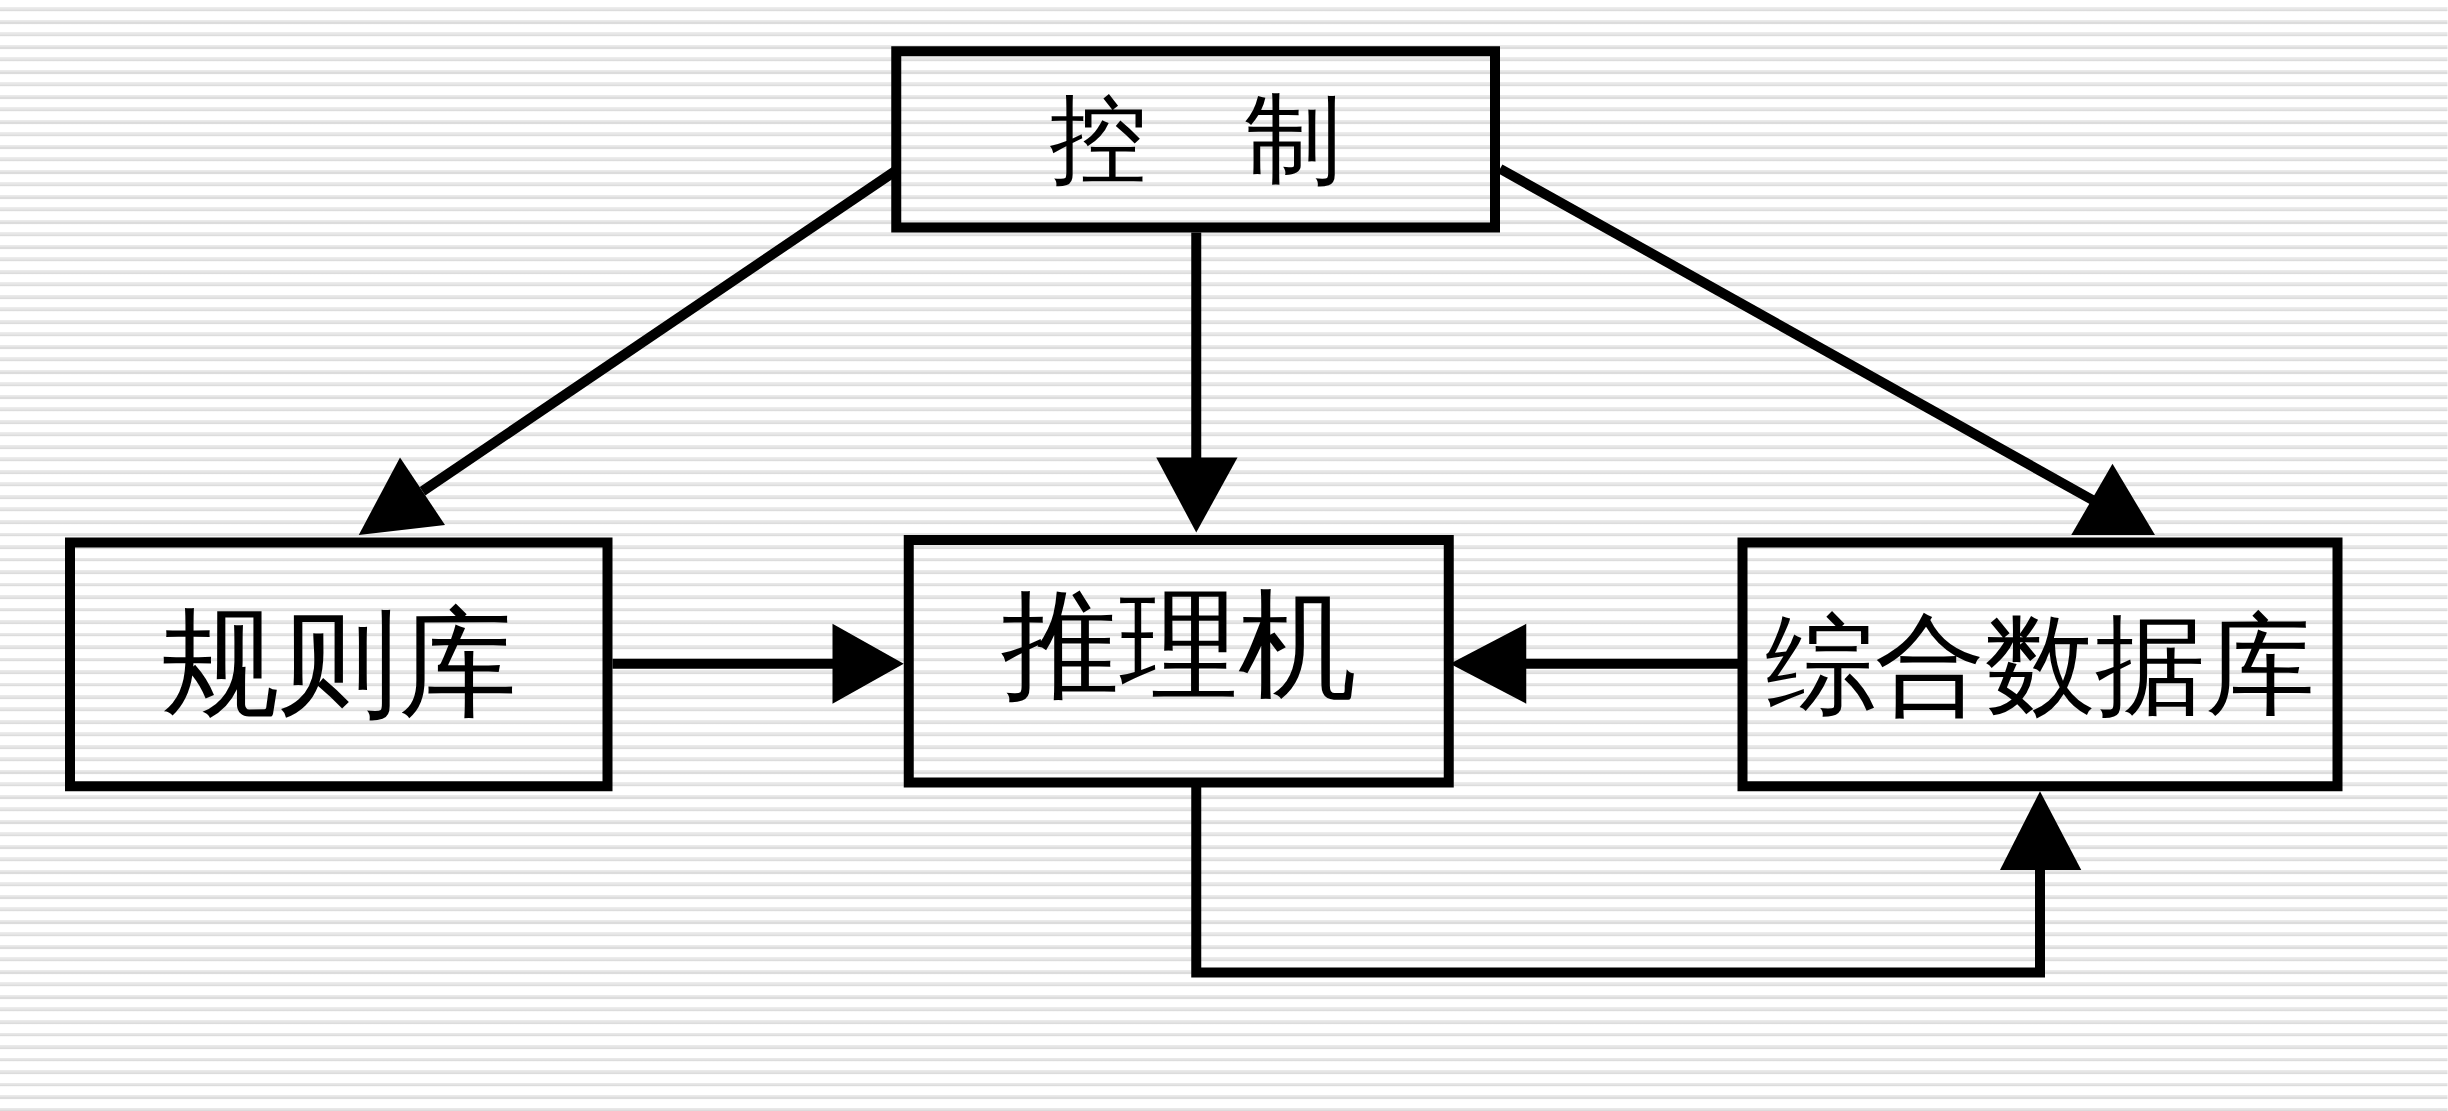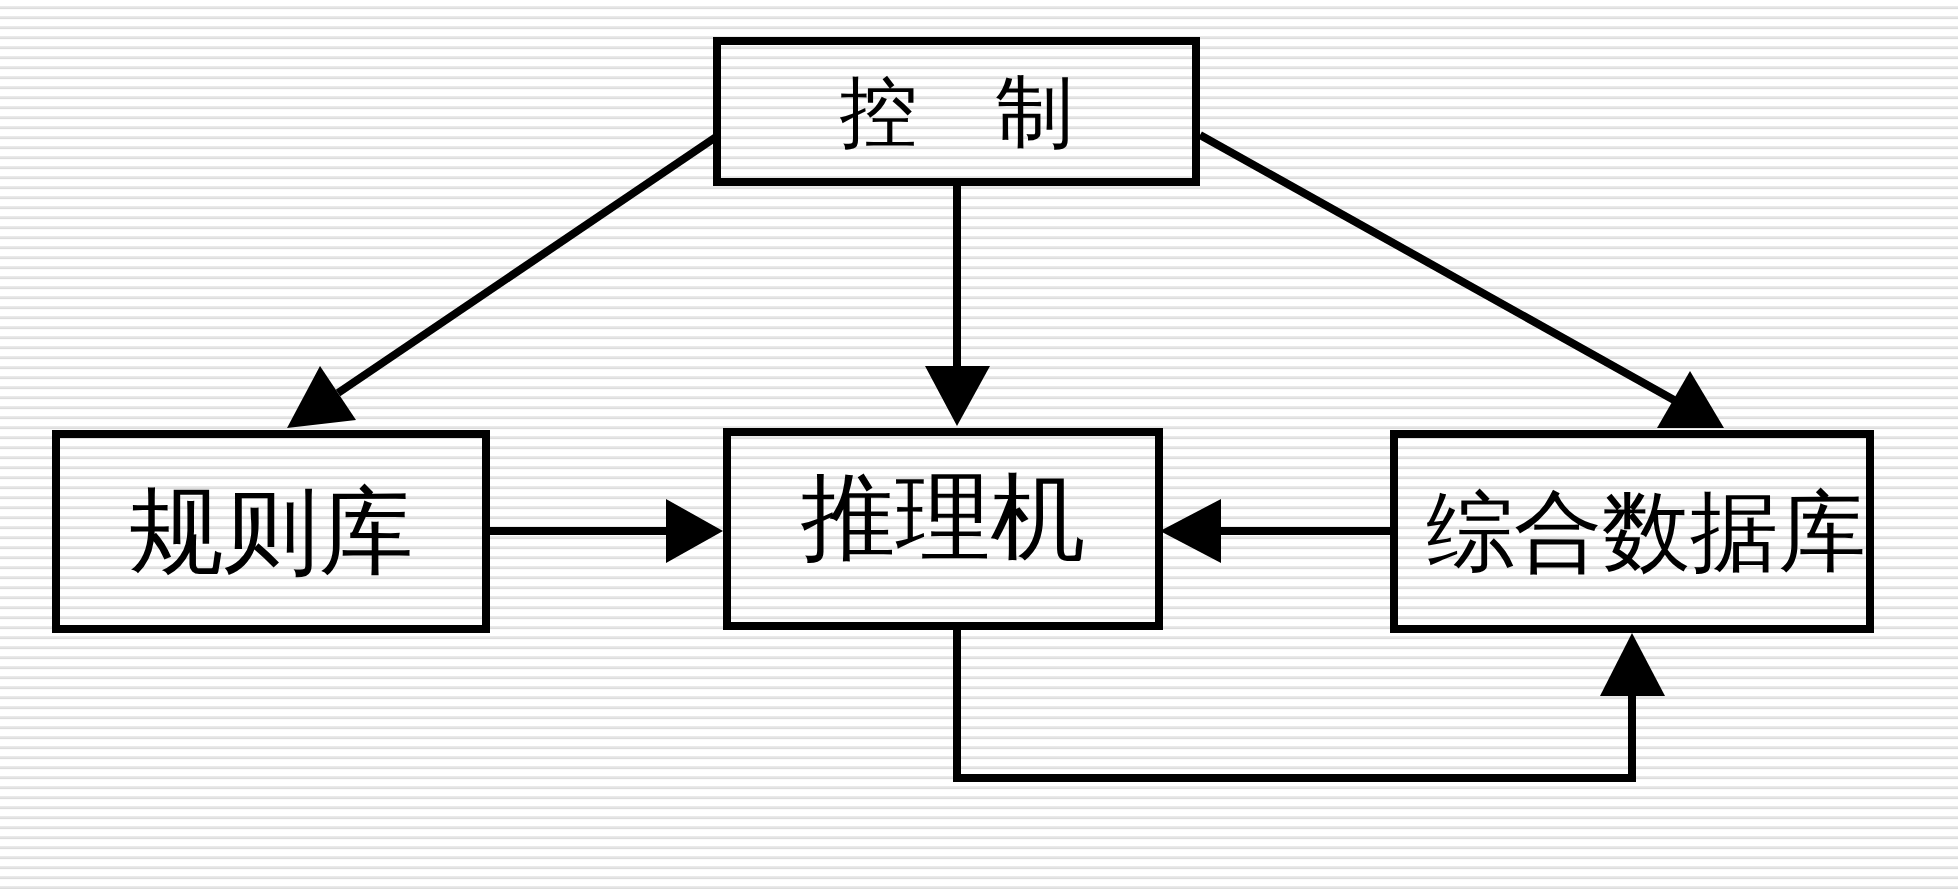--- a/index.html
+++ b/index.html
@@ -45,21 +45,21 @@
     display: flex;
     align-items: center;
     justify-content: center;
     color: #000000;
     line-height: 1;
     white-space: nowrap;
   }
   .label-control   { left: 713px;  top: 37px;  width: 487px; height: 149px; font-size: 78px; }
   .label-rule      { left: 52px;   top: 430px; width: 438px; height: 203px; font-size: 95px; border-radius: 26px; }
   .label-inference { left: 723px;  top: 428px; width: 440px; height: 178px; font-size: 95px; }
-  .label-database  { left: 1390px; top: 430px; width: 484px; height: 203px; font-size: 88px; margin-left: 14px; }
+  .label-database  { left: 1390px; top: 430px; width: 484px; height: 203px; font-size: 88px; }
 </style>
 </head>
 <body>
 
 <svg id="diagram-svg" width="1958" height="889" viewBox="0 0 1958 889" xmlns="http://www.w3.org/2000/svg">
 
   <rect class="box" x="717" y="41" width="479" height="141"></rect>
   <rect class="box" x="56" y="434" width="430" height="195"></rect>
   <rect class="box" x="727" y="432" width="432" height="194"></rect>
   <rect class="box" x="1394" y="434" width="476" height="195"></rect>

